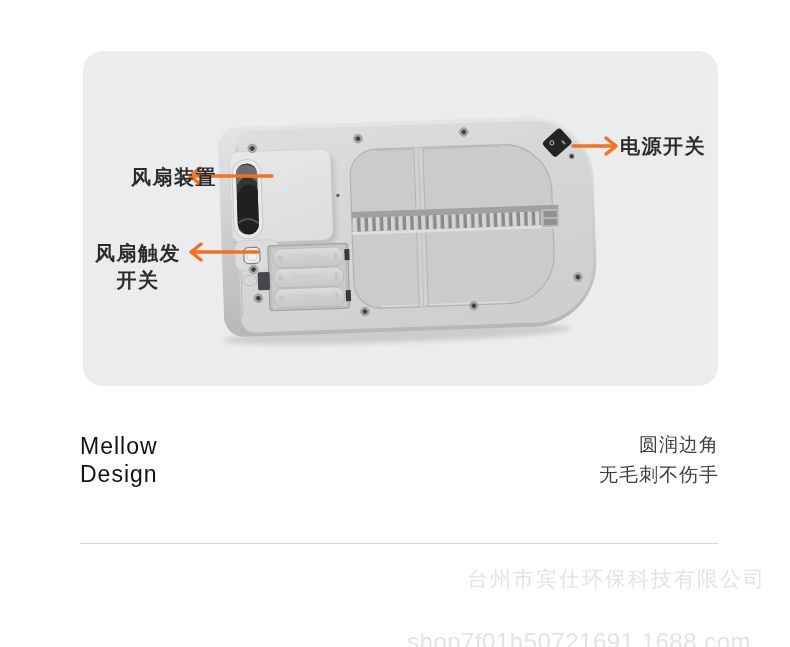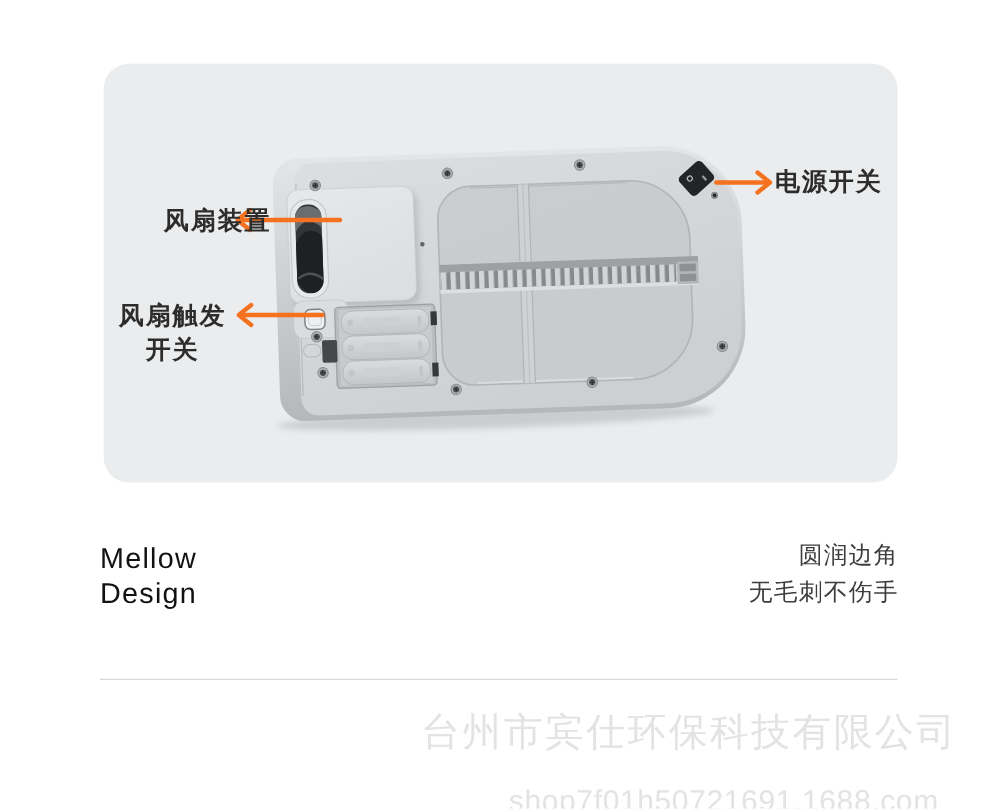--- a/index.html
+++ b/index.html
@@ -29,21 +29,21 @@
   }
   .subtitle-zh{
     position:absolute;right:71px;top:430px;text-align:right;
     color:var(--tagline-text,#3d3d3d);font-size:19px;line-height:29.5px;letter-spacing:1px;
   }
   .divider{
     position:absolute;left:80px;top:543px;width:638px;height:1px;
     background:var(--divider,#d8d8d8);
   }
   .wm{position:absolute;color:var(--watermark,#e3e3e3);white-space:nowrap;}
-  .wm-company{right:24px;top:565px;font-size:31px;letter-spacing:2px;text-align:center;}
+  .wm-company{right:24px;top:565px;font-size:21px;letter-spacing:2px;text-align:center;}
   .wm-url{right:39px;top:612px;font-size:24px;letter-spacing:0.5px;margin-top:16px;}
 </style>
 </head>
 <body>
 
 <div class="page">
 
   <section class="panel">
 
     <svg class="device-svg" viewBox="0 0 635 335">

